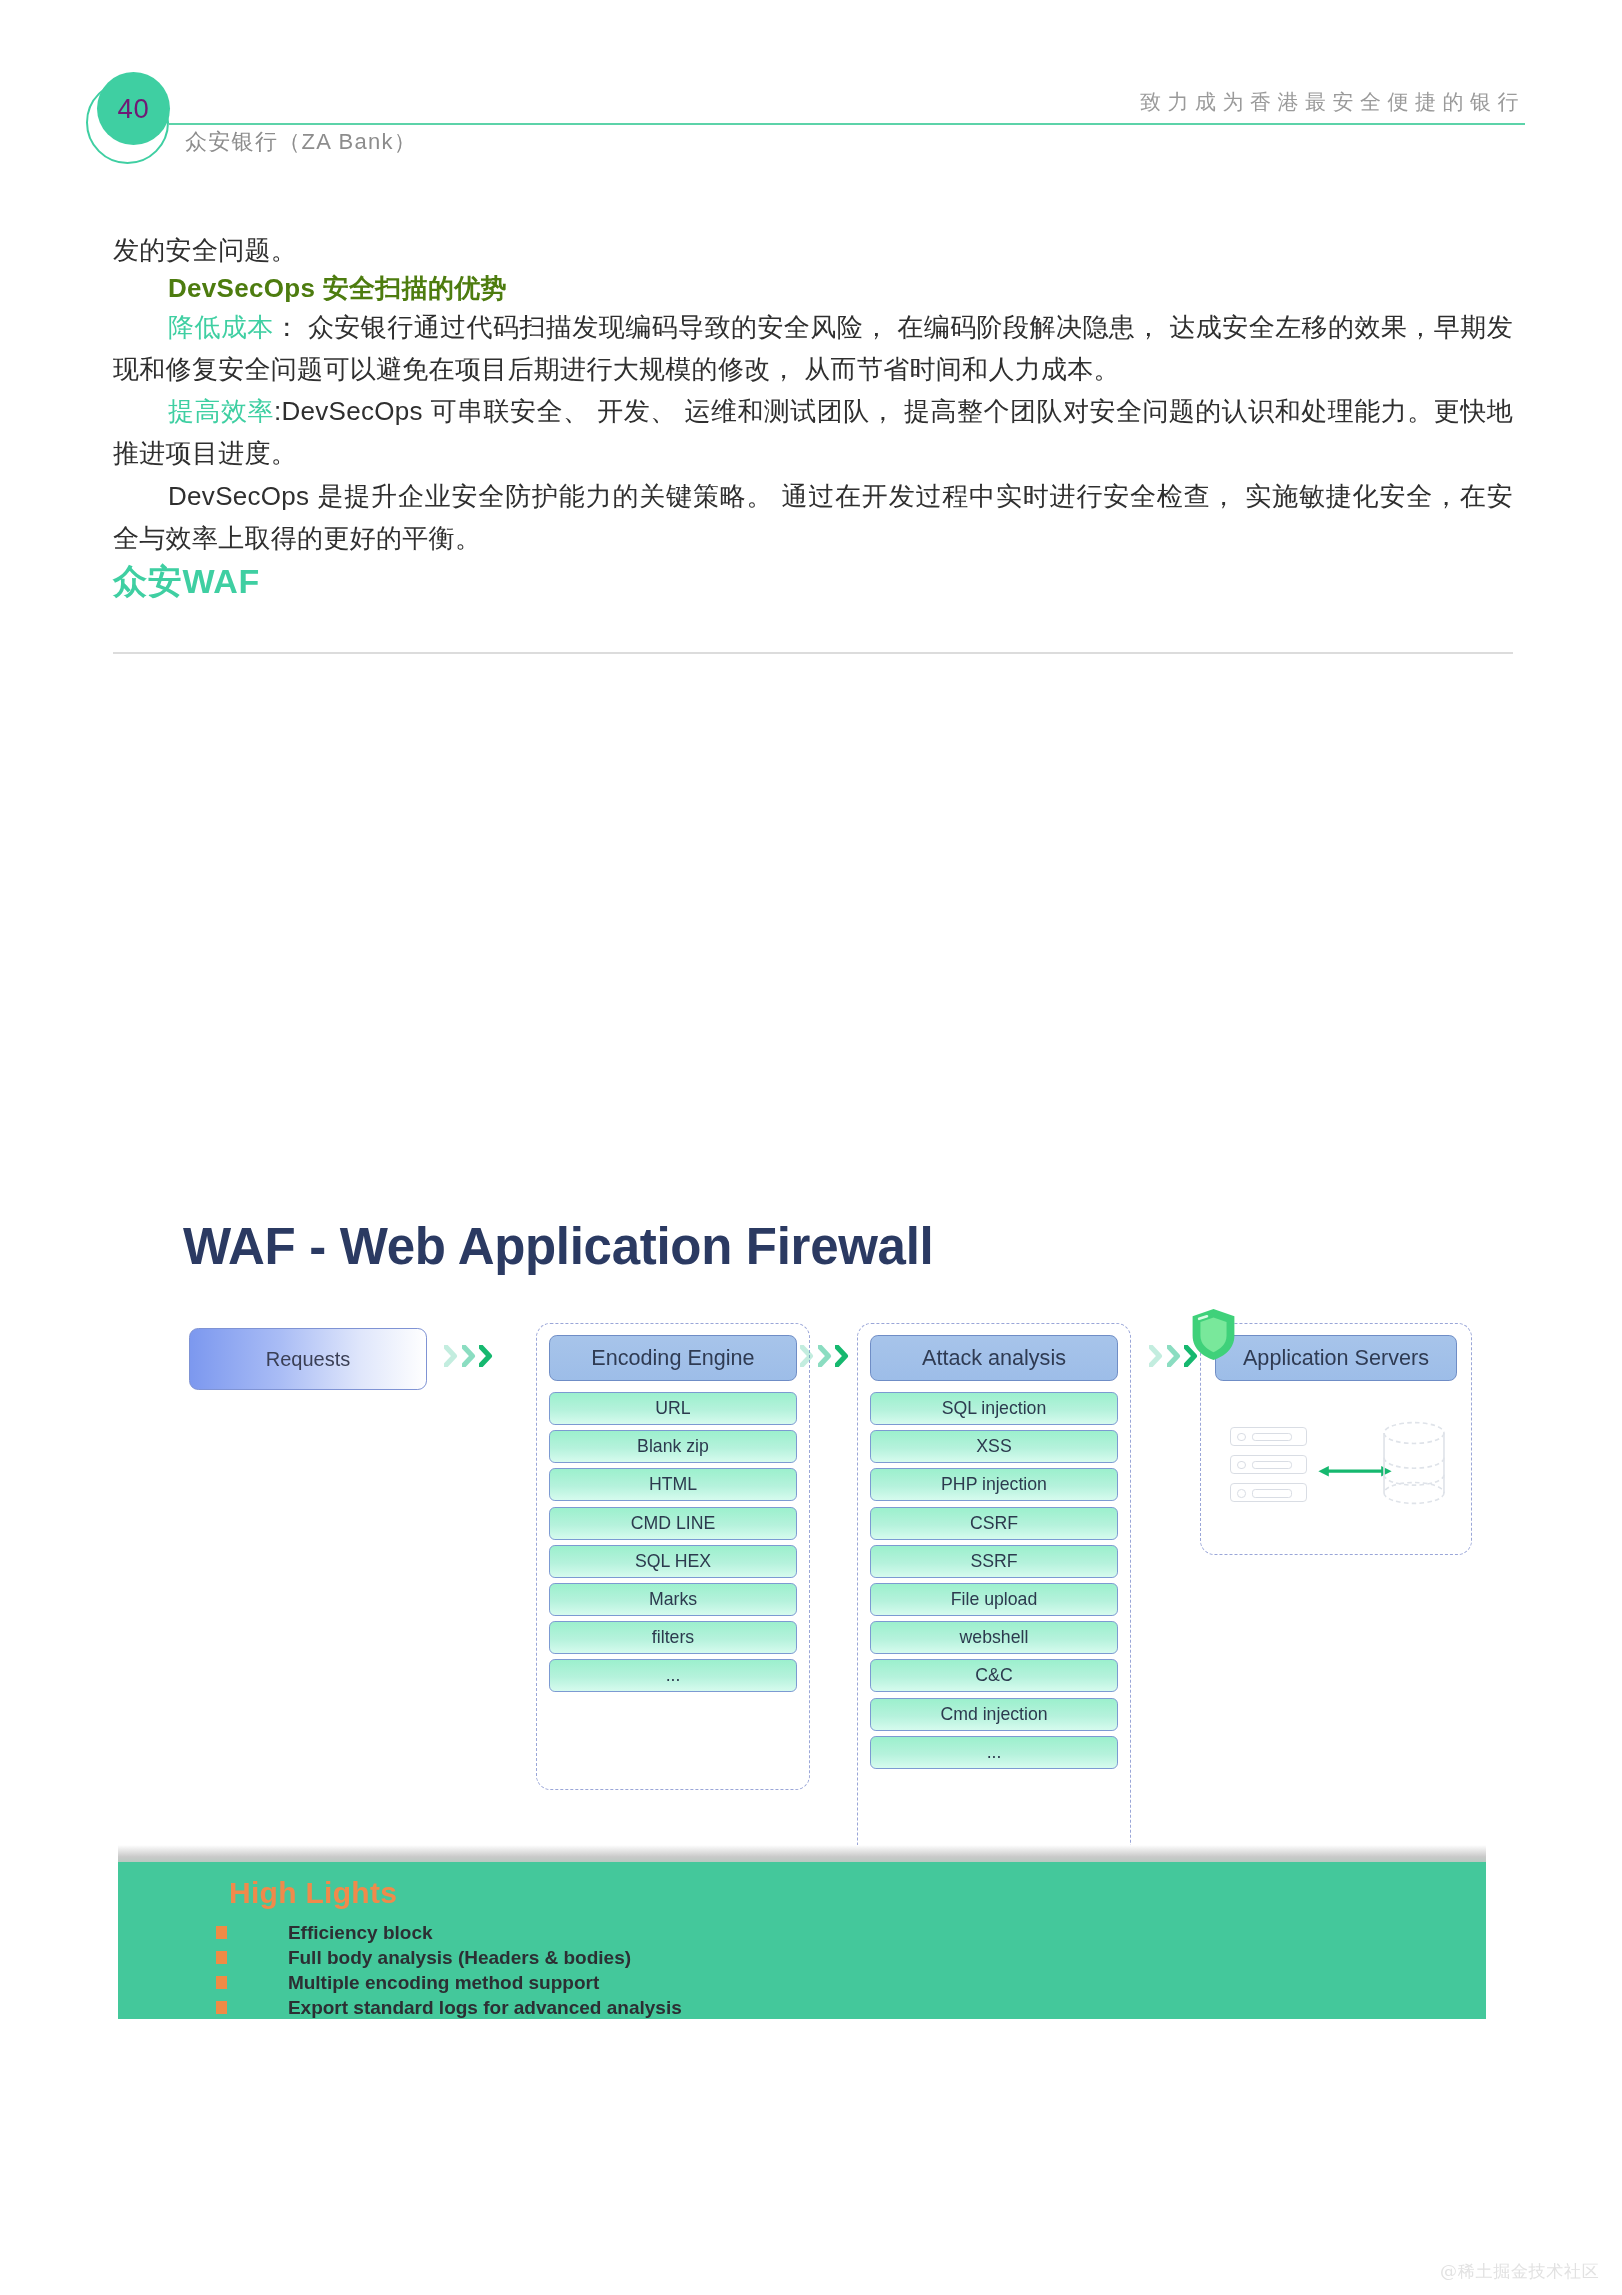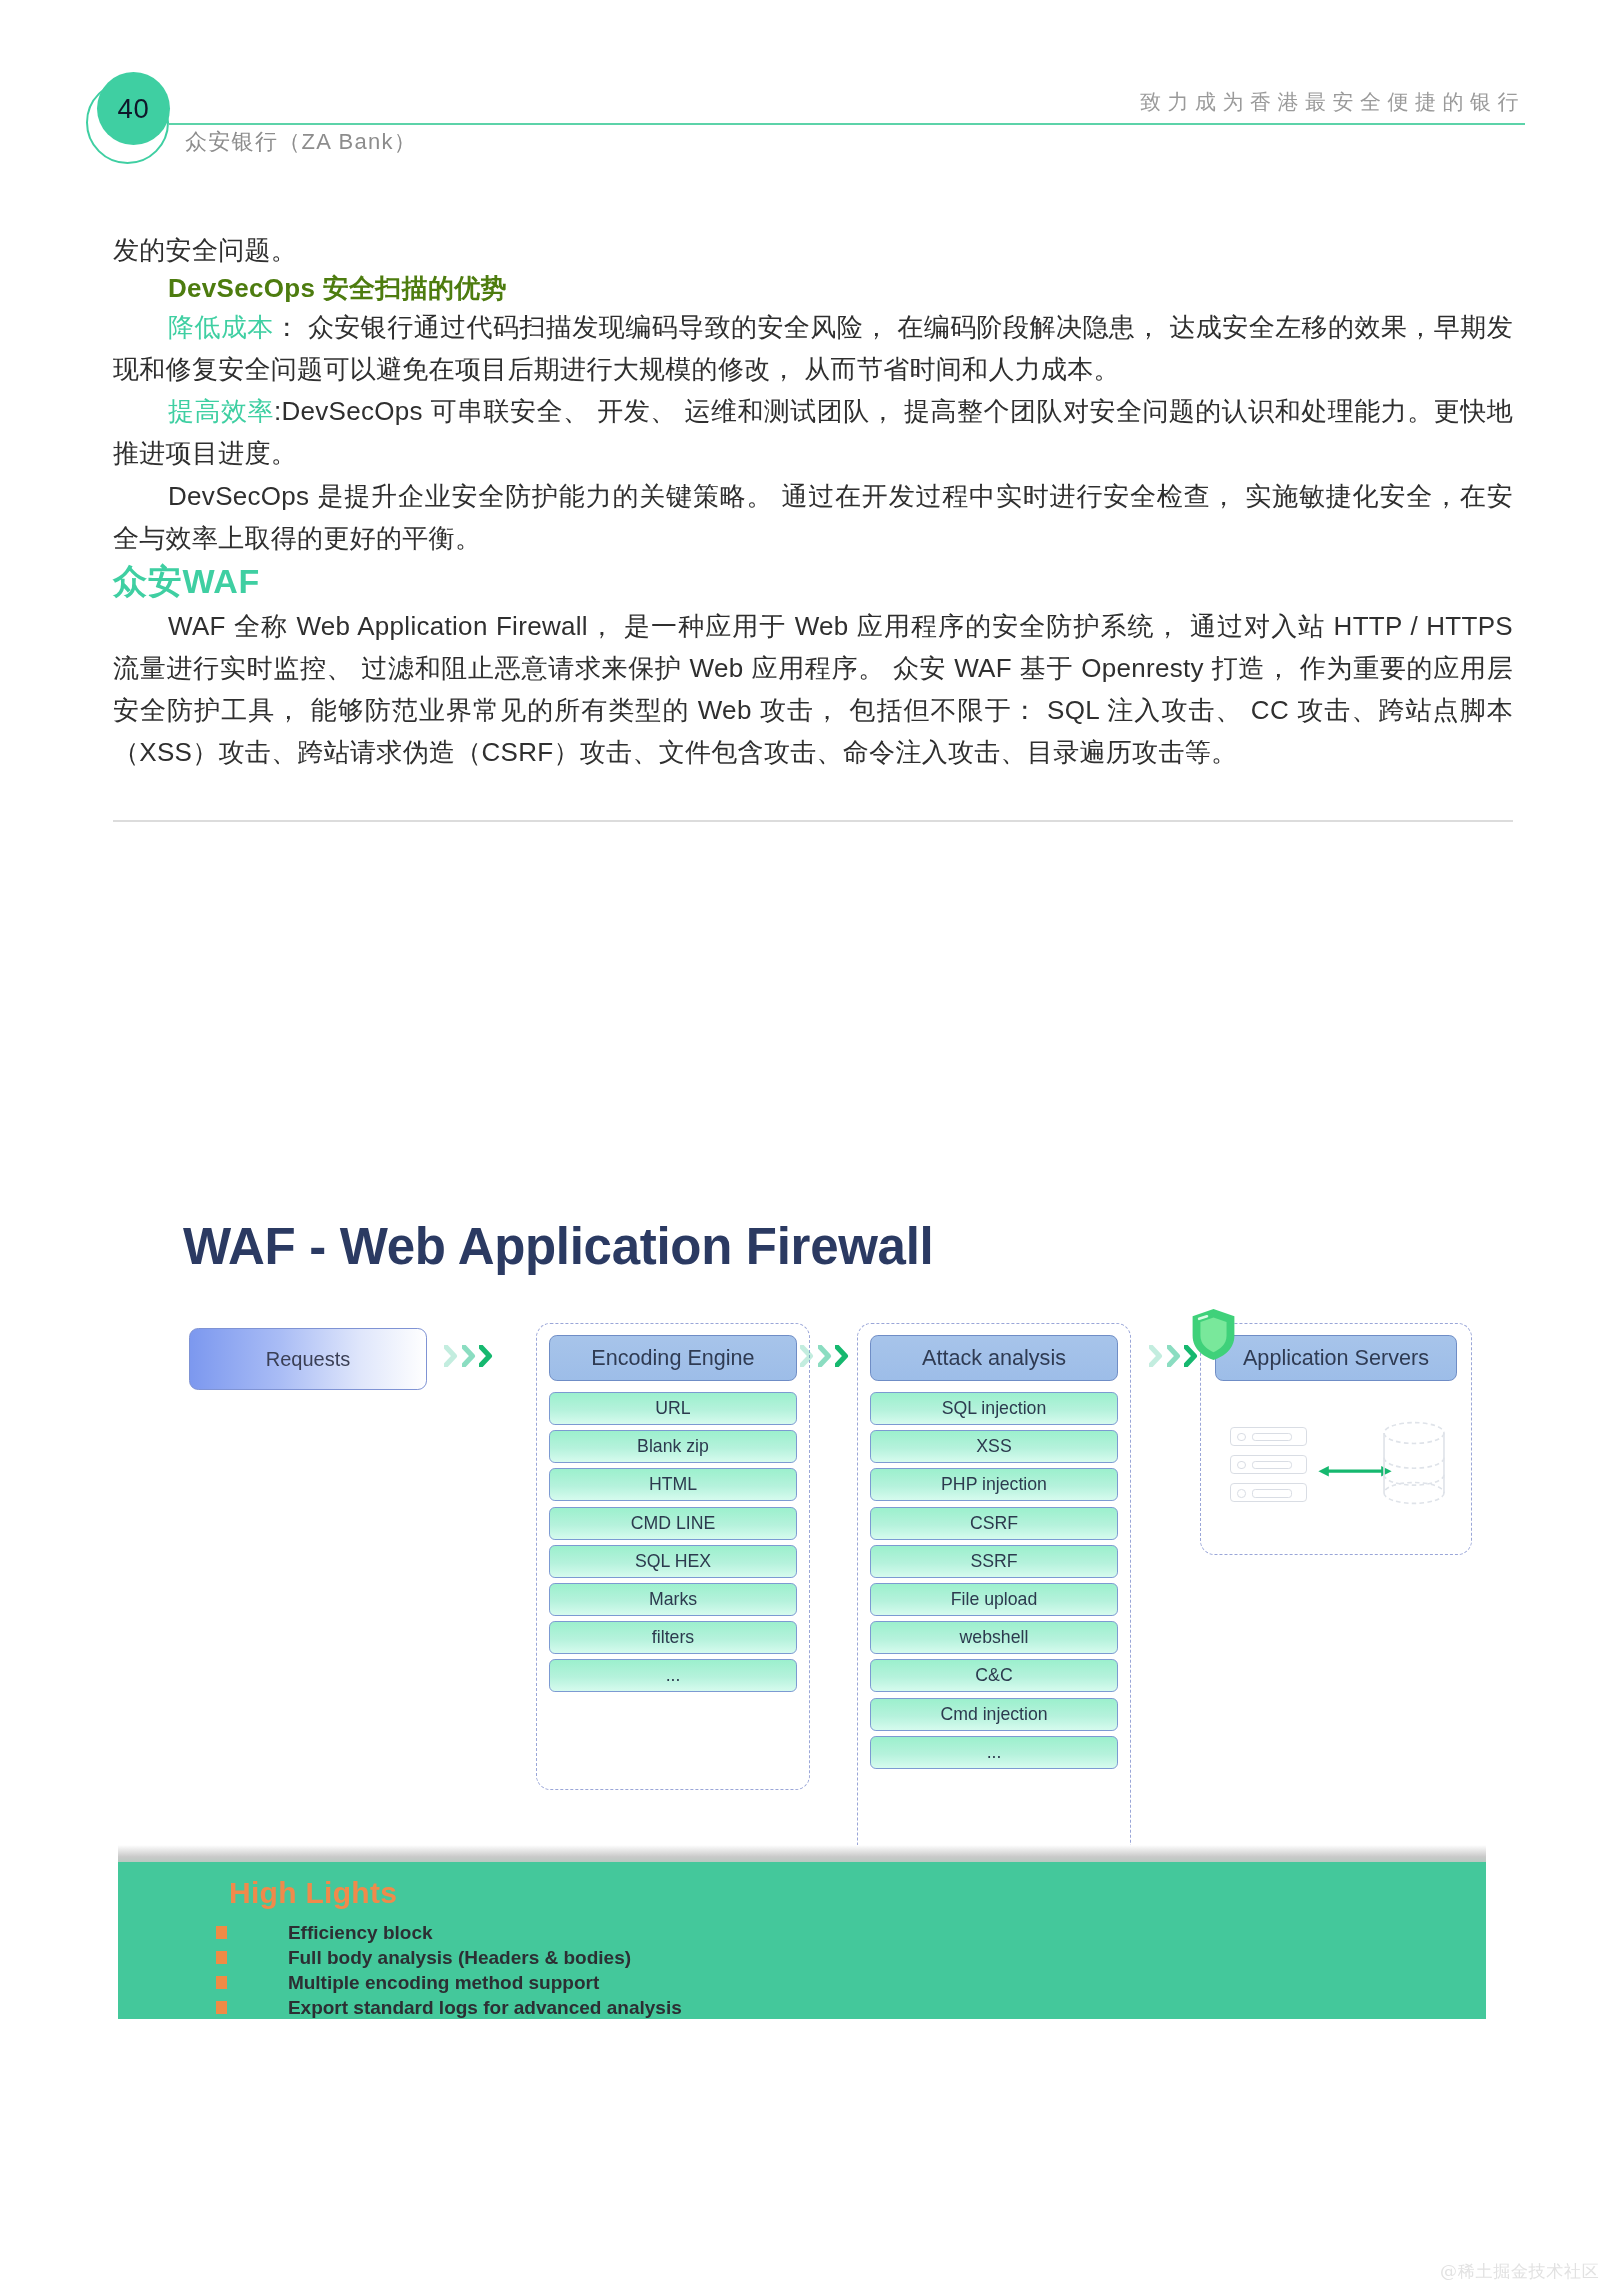--- a/index.html
+++ b/index.html
@@ -25,21 +25,21 @@
     height: 79px;
   }
   .page-badge {
     position: absolute;
     left: 97px;
     top: 0px;
     width: 73px;
     height: 73px;
     border-radius: 50%;
     background: #3fcfa2;
-    color: #0f172a;
+    color: #701a75;
     font-size: 27.5px;
     display: flex;
     align-items: center;
     justify-content: center;
     z-index: 3;
     letter-spacing: 0.7px;
   }
   .page-badge-ring {
     position: absolute;
     left: 86px;
@@ -367,21 +367,20 @@
   <p class="subhead gap-lg">DevSecOps 安全扫描的优势</p>
 
   <p class="body indent gap-md"><span class="lead-green">降低成本</span><span>： 众安银行通过代码扫描发现编码导致的安全风险， 在编码阶段解决隐患， 达成安全左移的效果，早期发现和修复安全问题可以避免在项目后期进行大规模的修改， 从而节省时间和人力成本。</span></p>
 
   <p class="body indent gap-md"><span class="lead-green">提高效率</span><span>:DevSecOps 可串联安全、 开发、 运维和测试团队， 提高整个团队对安全问题的认识和处理能力。更快地推进项目进度。</span></p>
 
   <p class="body indent gap-md">DevSecOps 是提升企业安全防护能力的关键策略。 通过在开发过程中实时进行安全检查， 实施敏捷化安全，在安全与效率上取得的更好的平衡。</p>
 
   <h2 class="section-title gap-lg">众安WAF</h2>
 
-  <p class="body indent gap-md">WAF 全称 Web Application Firewall， 是一种应用于 Web 应用程序的安全防护系统， 通过对入站 HTTP / HTTPS 流量进行实时监控、 过滤和阻止恶意请求来保护 Web 应用程序。 众安 WAF 基于 Openresty 打造， 作为重要的应用层安全防护工具， 能够防范业界常见的所有类型的 Web 攻击， 包括但不限于： SQL 注入攻击、 CC 攻击、跨站点脚本（XSS）攻击、跨站请求伪造（CSRF）攻击、文件包含攻击、命令注入攻击、目录遍历攻击等。</p>
 
   <div class="divider gap-lg"></div>
 </div>
 
 <div class="figure">
 
   <div class="fig-title">WAF -  Web Application Firewall</div>
 
   <div class="requests-box">Requests</div>
 

